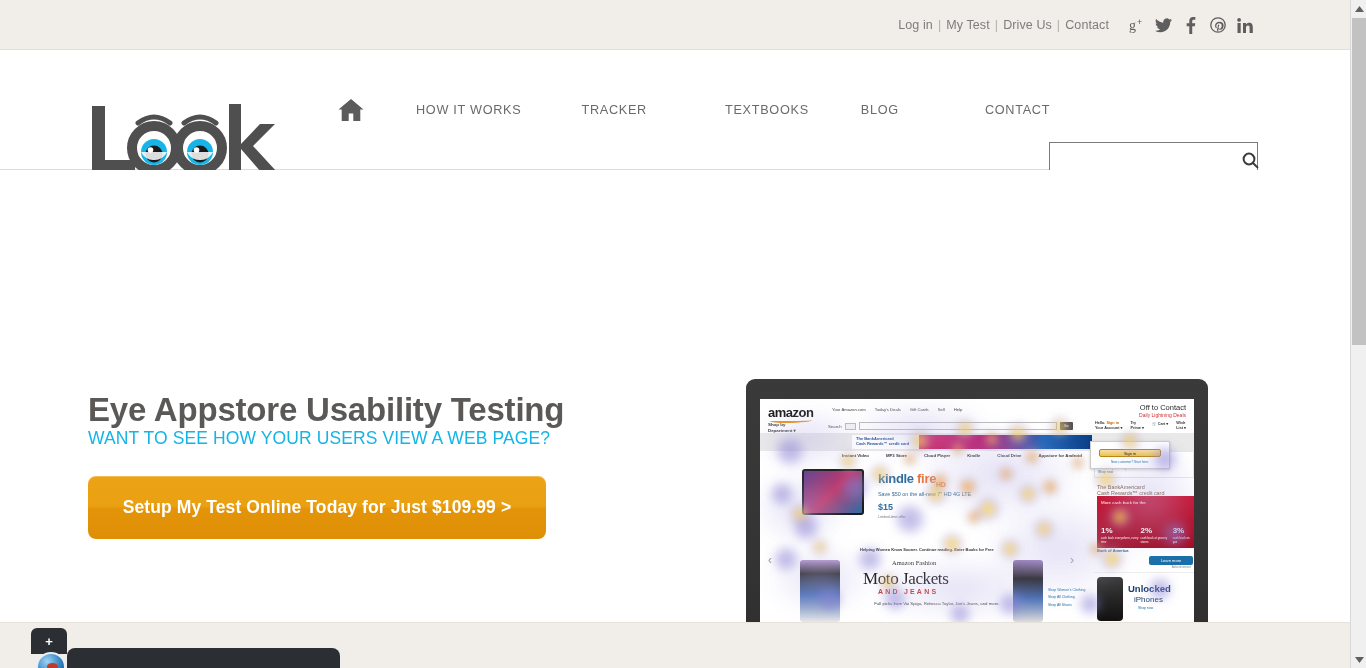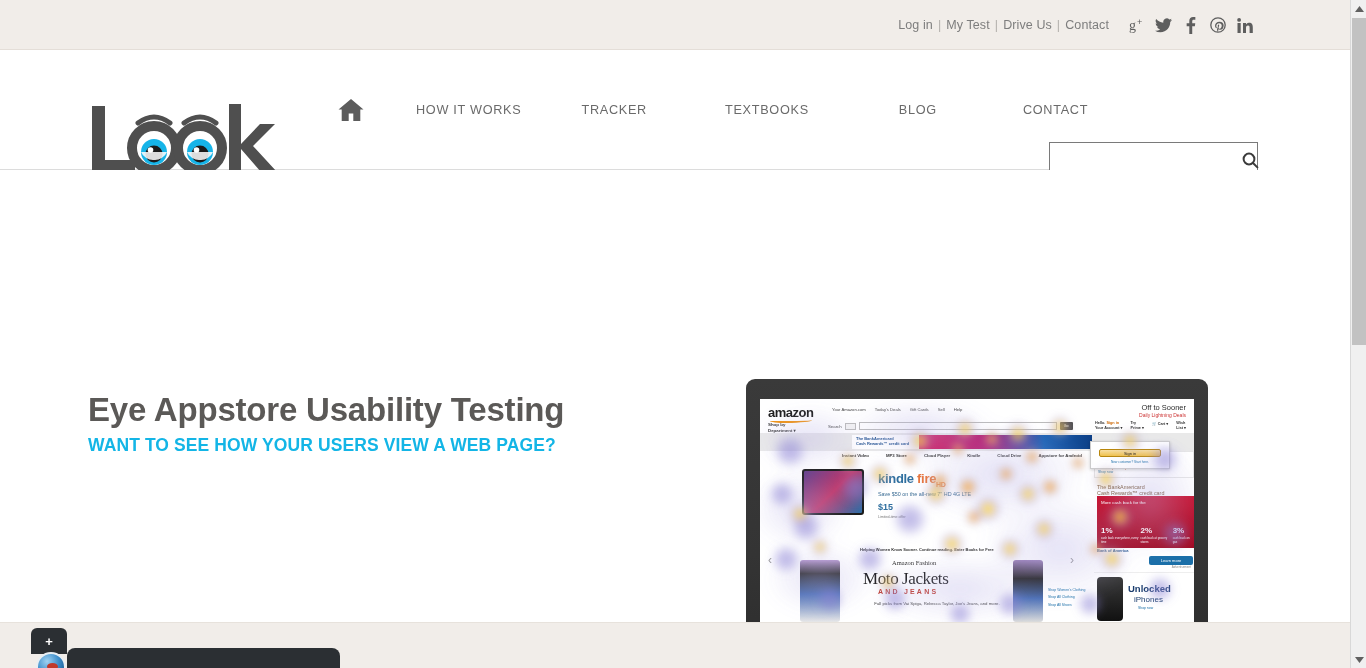--- a/index.html
+++ b/index.html
@@ -52,21 +52,21 @@
   }
   .home-icon { width: 42px; margin-right: 28px; display:flex; align-items:center; justify-content:center; }
   .home-icon svg { display: block; fill: #5c5c5c; }
   .navitem {
     font-size: 12.7px; color: #6a6a6a; letter-spacing: 0.7px;
     text-decoration: none; white-space: nowrap;
   }
   .nav-howitworks { margin-left: 16px; }
   .nav-pricing    { margin-left: 60px; }
   .nav-portfolio  { margin-left: 78px; }
-  .nav-blog       { margin-left: 90px; }
+  .nav-blog       { margin-left: 52px; }
   .nav-contact    { margin-left: 86px; }
 
   .searchbox {
     position: absolute; left: 1049px; top: 92px;
     width: 209px; height: 37px;
     border: 1px solid #7a7a7a; background: #fff;
     display: flex; align-items: center;
   }
   .searchbox input {
     flex: 1; height: 33px; border: 0; outline: 0;
@@ -80,22 +80,21 @@
   .search-btn svg { display:block; stroke: #3b3b3b; fill: none; stroke-width: 2; }
 
   
   .hero { position: relative; width: 1350px; height: 452px; background: #fff; }
   .hero-copy { position: absolute; left: 88px; top: 222px; width: 600px; }
   .hero-title {
     font-size: 33px; font-weight: bold; color: #5b5957;
     letter-spacing: -0.2px; line-height: 1.08;
   }
   .hero-sub {
-    margin-top: 7px;
-    font-size: 17.5px; font-weight: bold; color: #13b5e6;
+    font-size: 17.5px; font-weight: normal; color: #13b5e6;
     letter-spacing: 0.1px;
   }
   .hero-text {
     margin-top: 13px;
     font-size: 14.6px; color: #6d6d6d; line-height: 1.62; width: 585px;
   }
   .cta-btn {
     display: block; margin-top: 27px;
     width: 458px; height: 63px; border: 0; border-radius: 8px;
     background: linear-gradient(180deg, #eda316 0%, #e9a011 48%, #e39408 52%, #df8f06 100%);
@@ -343,20 +342,21 @@
           </svg>
         </button>
       </div>
     </div>
 
     <div class="hero">
 
       <div class="hero-copy">
         <h1 class="hero-title">Eye Appstore Usability Testing</h1>
         <div class="hero-sub">WANT TO SEE HOW YOUR USERS VIEW A WEB PAGE?</div>
+        <button class="cta-btn">Setup My Test Online Today for Just $109.99 &gt;</button>
       </div>
 
       <div class="monitor">
 
         <div class="mon-body">
           <div class="mon-screen">
 
             <div class="amz">
               <div class="amz-graystrip"></div>
 
@@ -379,21 +379,21 @@
                   <span class="amz-searchfield"></span>
                   <span class="amz-go">Go</span>
                 </div>
                 <div class="amz-acct">
                   <span>Hello. <span style="color:#c60">Sign in</span><br>Your Account ▾</span>
                   <span>Try<br>Prime ▾</span>
                   <span>🛒 Cart ▾</span>
                   <span>Wish<br>List ▾</span>
                 </div>
                 <div class="amz-offcollege">
-                  <div class="t1">Off to Sooner</div>
+                  <div class="t1">Off to Contact</div>
                   <div class="t2">Daily Lightning Deals</div>
                 </div>
               </div>
 
               <div class="amz-bankad">
                 <div class="bl">
                   <div>The BankAmericard</div>
                   <div>Cash Rewards™ credit card</div>
                 </div>
               </div>

